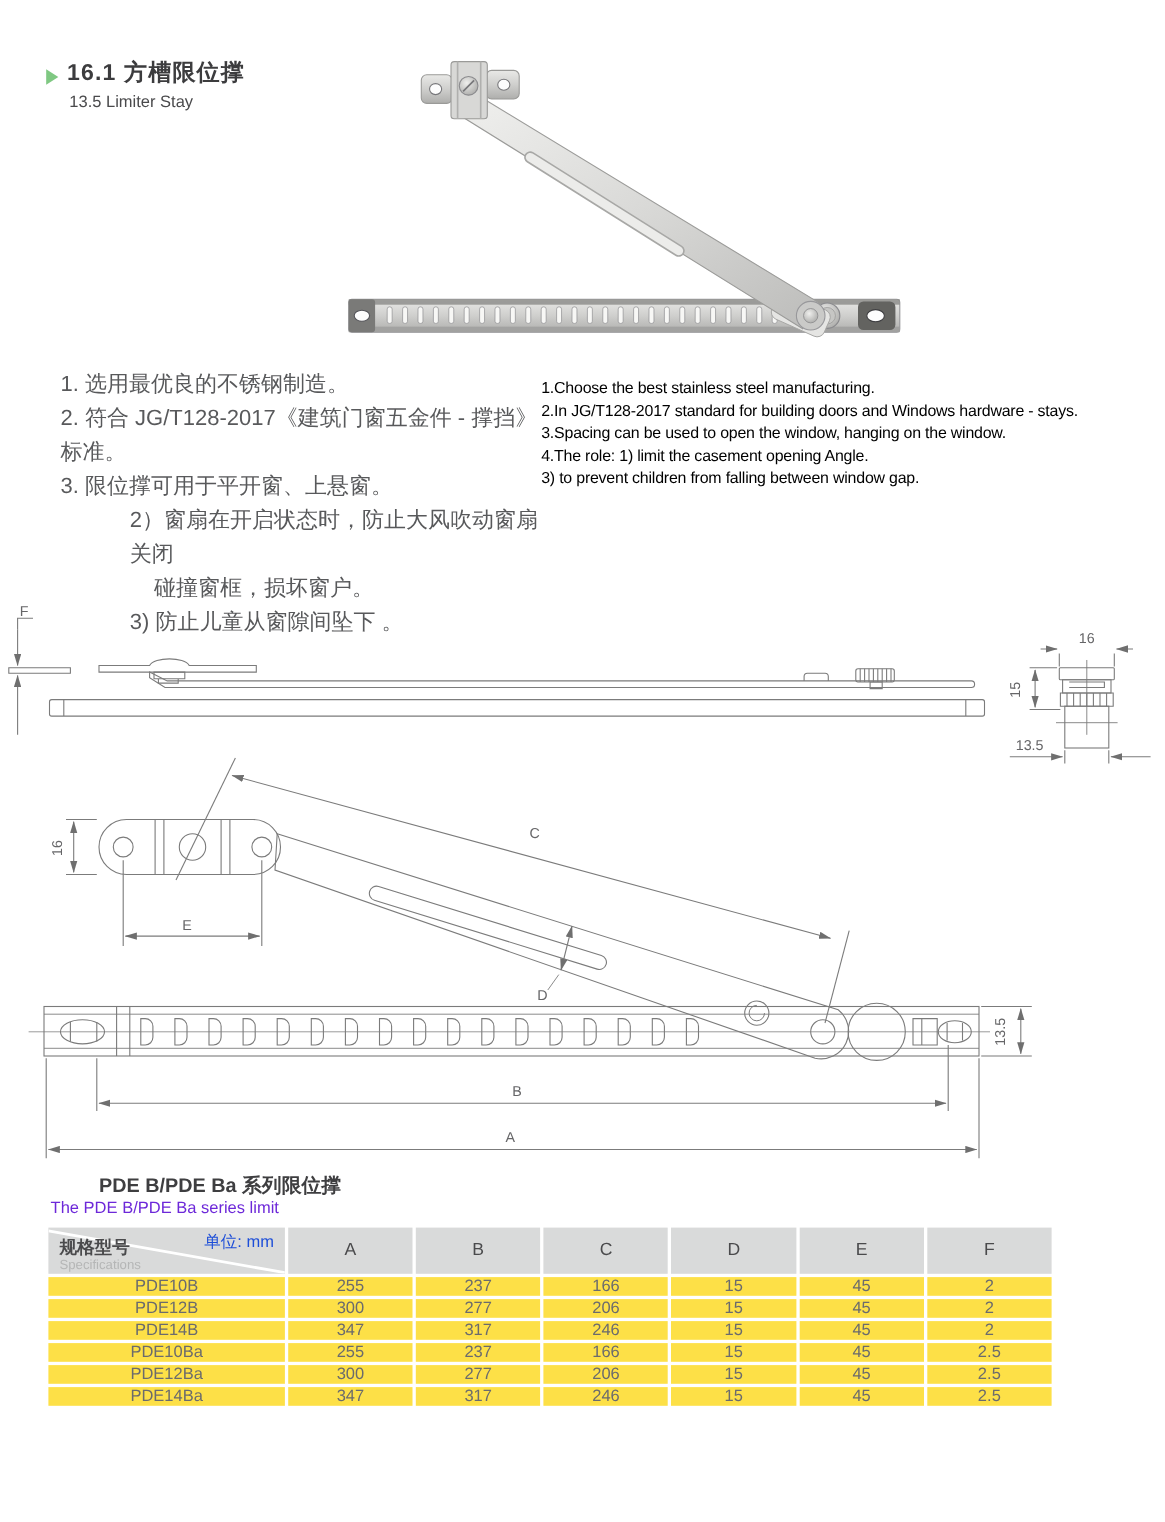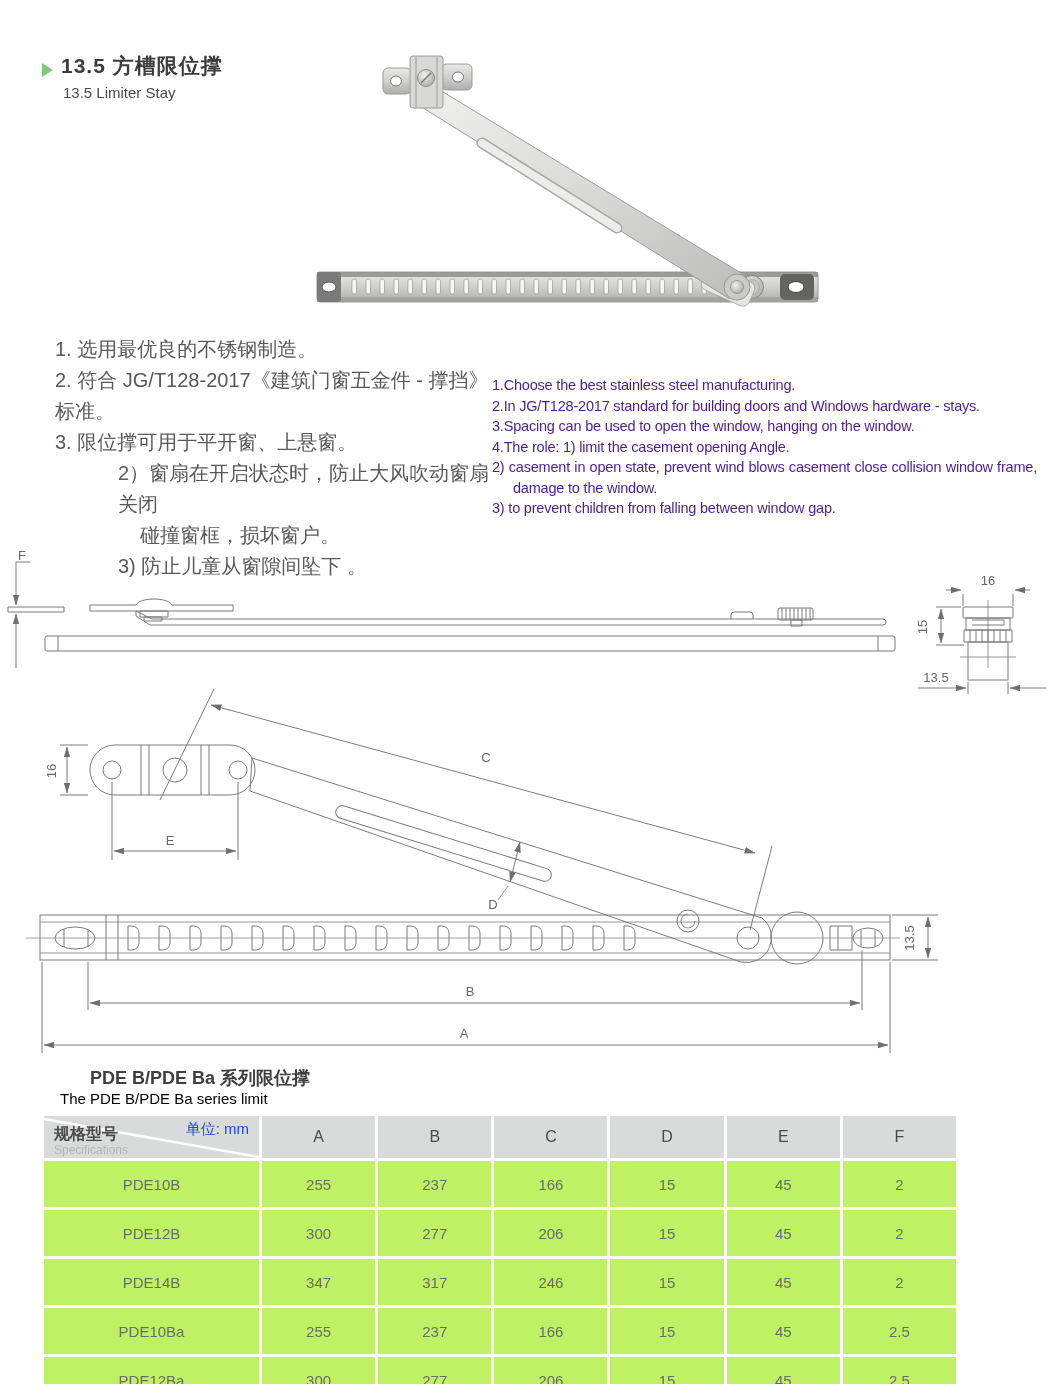--- a/index.html
+++ b/index.html
@@ -10,50 +10,50 @@
   
   .title-arrow{position:absolute;left:42px;top:63px;width:0;height:0;
     border-top:7px solid transparent;border-bottom:7px solid transparent;border-left:11px solid #7fc882;}
   .title-cn{position:absolute;left:61px;top:52px;font-size:21px;font-weight:bold;color:#3c3c3e;letter-spacing:1px;}
   .title-en{position:absolute;left:63px;top:84px;font-size:15px;color:#4a4a4c;text-align:right;}
 
   
   .cn-list{position:absolute;left:55px;top:334px;width:445px;font-size:20px;color:#58595b;line-height:31px;}
   .cn-indent1{padding-left:63px;}
   .cn-indent2{padding-left:85px;}
-  .en-list{position:absolute;left:492px;top:343px;width:545px;font-size:14.5px;color:#4c1d95;line-height:20.5px;letter-spacing:-0.2px;margin-top:32px;}
+  .en-list{position:absolute;left:492px;top:343px;width:545px;font-size:14.5px;color:#000000;line-height:20.5px;letter-spacing:-0.2px;}
   .en-just{text-align:justify;}
   .en-hang{padding-left:21px;text-indent:-21px;}
 
   
   .series-cn{position:absolute;left:42px;top:1066px;font-size:18px;font-weight:bold;color:#3e3e40;margin-left:48px;}
-  .series-en{position:absolute;left:60px;top:1090px;font-size:15px;color:#000000;}
+  .series-en{position:absolute;left:46px;top:1090px;font-size:15px;color:#6d28d9;}
 
   
   .spec-table{position:absolute;left:44px;top:1116px;width:912px;display:grid;
     grid-template-columns:215px repeat(6,1fr);gap:3px;background:#fff;}
   .th{background:#d9dada;height:42px;display:flex;align-items:center;justify-content:center;
       font-size:16px;color:#4a4a4c;}
   .corner{position:relative;background:#d9dada;height:42px;overflow:hidden;}
   .corner .unit{position:absolute;top:4px;right:10px;font-size:15px;color:#1d4ed8;}
   .corner .spec-cn{position:absolute;left:10px;top:8px;font-size:16px;font-weight:bold;color:#4a4a4c;}
   .corner .spec-en{position:absolute;left:10px;top:27px;font-size:12px;color:#b5b6b6;}
   .corner svg{position:absolute;left:0;top:0;}
-  .td{background:#bef264;height:46px;display:flex;align-items:center;justify-content:center;
+  .td{background:#fde047;height:17px;display:flex;align-items:center;justify-content:center;
       font-size:15px;color:#6b6b6d;}
 
   svg text{font-family:"Liberation Sans",sans-serif;}
 </style>
 </head>
 <body>
 
 <div class="page">
 
   <span class="title-arrow"></span>
-  <div class="title-cn">13.5 方槽限位撑</div>
+  <div class="title-cn">16.1 方槽限位撑</div>
   <div class="title-en">13.5 Limiter Stay</div>
 
   <svg class="abs" style="left:282px;top:38px;" width="560" height="280" viewBox="0 0 560 280">
     <defs>
       <linearGradient id="gmetal" x1="0" y1="0" x2="0" y2="1">
         <stop offset="0" stop-color="#e9e9e7"></stop>
           <stop offset="0.5" stop-color="#cfcfcd"></stop>
           <stop offset="1" stop-color="#aeaeac"></stop>
       </linearGradient>
       <linearGradient id="garm" x1="0" y1="0" x2="1" y2="1">
@@ -131,21 +131,20 @@
     <div class="cn-indent1">2）窗扇在开启状态时，防止大风吹动窗扇关闭</div>
     <div class="cn-indent2">碰撞窗框，损坏窗户。</div>
     <div class="cn-indent1">3) 防止儿童从窗隙间坠下 。</div>
   </div>
 
   <div class="en-list">
     <div>1.Choose the best stainless steel manufacturing.</div>
     <div>2.In JG/T128-2017 standard for building doors and Windows hardware - stays.</div>
     <div>3.Spacing can be used to open the window, hanging on the window.</div>
     <div>4.The role: 1) limit the casement opening Angle.</div>
-    <div class="en-just en-hang">2) casement in open state, prevent wind blows casement close collision window frame, damage to the window.</div>
     <div>3) to prevent children from falling between window gap.</div>
   </div>
 
   <svg class="abs" style="left:0;top:548px;" width="1059" height="512" viewBox="0 0 1059 512">
     <defs>
       <marker id="ar" viewBox="0 0 10 6" refX="9.5" refY="3" markerWidth="11" markerHeight="7" orient="auto-start-reverse">
         <path d="M0 0 L10 3 L0 6 Z" fill="#6f6f6f"></path>
       </marker>
       <path id="tslot" d="M128 378 v24 h4 a7 7 0 0 0 7 -7 v-10 a7 7 0 0 0 -7 -7 z" fill="none"></path>
     </defs>

